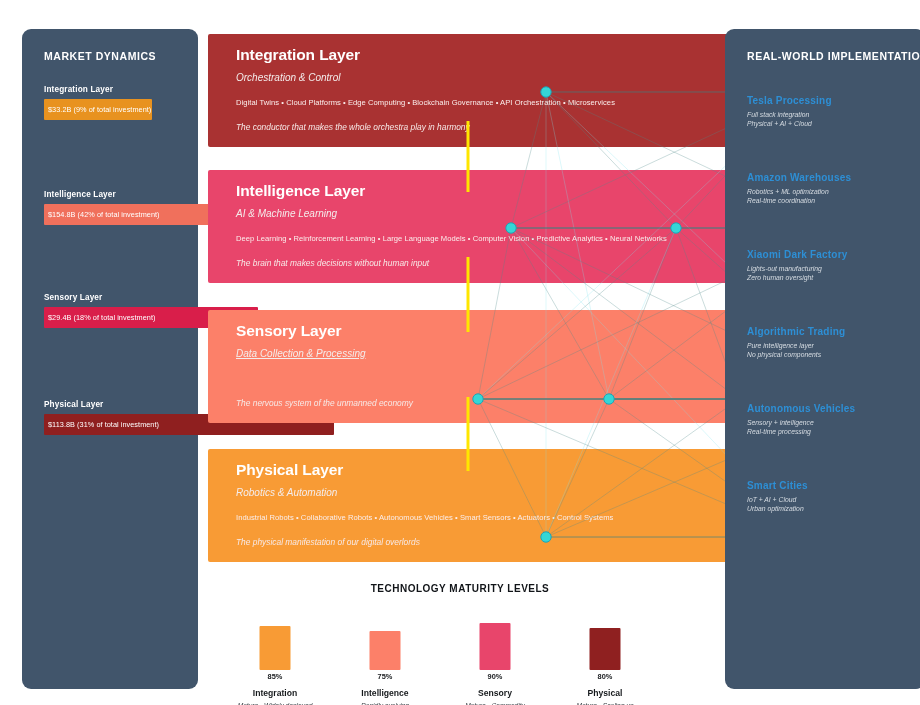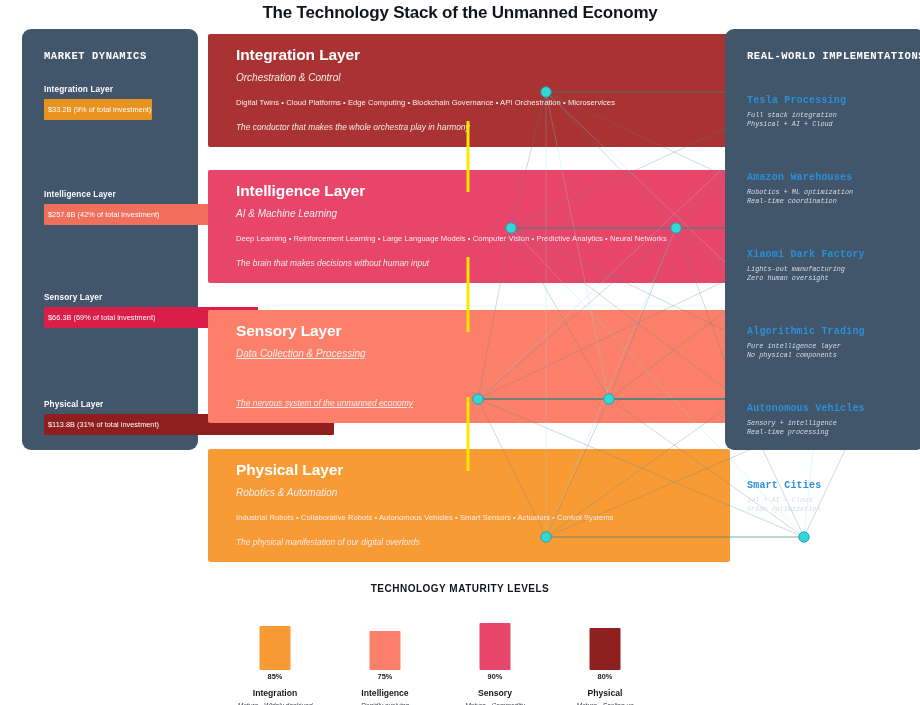--- a/index.html
+++ b/index.html
@@ -19,22 +19,22 @@
     letter-spacing: -0.2px;
   }
   .subtitle {
     position: absolute; left: 0; top: 22px; width: 920px;
     text-align: center;
     font-size: 10.5px; font-style: italic; color: #6e7780;
   }
 
   
   .side-panel {
-    position: absolute; top: 29px; height: 421px;
-    background: #41556b; border-radius: 9px; font-family: Liberation Mono, monospace;
+    position: absolute; top: 29px; height: 660px;
+    background: #41556b; border-radius: 9px;
   }
   #left-panel  { left: 22px;  width: 176px; }
   #right-panel { left: 725px; width: 200px; }
 
   .panel-heading {
     position: absolute; top: 21px; left: 22px;
     font-size: 10.5px; font-weight: bold; color: #ffffff;
     letter-spacing: 0.55px; white-space: nowrap;
   }
   .md-label {
@@ -117,56 +117,55 @@
   .mat-note {
     font-size: 6.6px; font-style: italic; color: #3a3f45;
     margin-top: 4px;
   }
 </style>
 </head>
 <body>
 
 <div id="stage">
 
-  <div class="title">The Technology Stack of the Unmanned Economy</div>
 
   <div class="side-panel" id="left-panel">
     <div class="panel-heading">MARKET DYNAMICS</div>
   </div>
 
   <div id="market-bars">
       <div class="md-label" style="left: 44px; top: 85px;">Integration Layer</div>
       <div class="md-bar" style="left: 44px; top: 99px; width: 108px; background: rgb(232, 146, 31);"></div>
       <div class="md-bar-text" style="left: 48px; top: 105px;">$33.2B (9% of total investment)</div>
       <div class="md-label" style="left: 44px; top: 190px;">Intelligence Layer</div>
       <div class="md-bar" style="left: 44px; top: 204px; width: 360px; background: rgb(240, 112, 92);"></div>
-      <div class="md-bar-text" style="left: 48px; top: 210px;">$257.8B (42% of total investment)</div>
+      <div class="md-bar-text" style="left: 48px; top: 210px;">$154.8B (42% of total investment)</div>
       <div class="md-label" style="left: 44px; top: 293px;">Sensory Layer</div>
       <div class="md-bar" style="left: 44px; top: 307px; width: 214px; background: rgb(217, 30, 74);"></div>
-      <div class="md-bar-text" style="left: 48px; top: 313px;">$66.3B (69% of total investment)</div>
+      <div class="md-bar-text" style="left: 48px; top: 313px;">$29.4B (18% of total investment)</div>
       <div class="md-label" style="left: 44px; top: 400px;">Physical Layer</div>
       <div class="md-bar" style="left: 44px; top: 414px; width: 290px; background: rgb(143, 31, 31);"></div>
       <div class="md-bar-text" style="left: 48px; top: 420px;">$113.8B (31% of total investment)</div>
     </div>
 
   <div id="layer-area">
       <div class="layer" style="top: 5px; height: 113px; background: rgb(169, 50, 50);"></div>
       <div class="layer-title" style="top: 17px;">Integration Layer</div>
       <div class="layer-sub" style="top: 43px;">Orchestration &amp; Control</div>
       <div class="layer-techs" style="top: 69px;">Digital Twins • Cloud Platforms • Edge Computing • Blockchain Governance • API Orchestration • Microservices</div>
       <div class="layer-quote" style="top: 93px;">The conductor that makes the whole orchestra play in harmony</div>
       <div class="layer" style="top: 141px; height: 113px; background: rgb(232, 69, 107);"></div>
       <div class="layer-title" style="top: 153px;">Intelligence Layer</div>
       <div class="layer-sub" style="top: 179px;">AI &amp; Machine Learning</div>
       <div class="layer-techs" style="top: 205px;">Deep Learning • Reinforcement Learning • Large Language Models • Computer Vision • Predictive Analytics • Neural Networks</div>
       <div class="layer-quote" style="top: 229px;">The brain that makes decisions without human input</div>
       <div class="layer" style="top: 281px; height: 113px; background: rgb(252, 128, 105);"></div>
       <div class="layer-title" style="top: 293px;">Sensory Layer</div>
       <div class="layer-sub" style="top: 319px; text-decoration: underline;">Data Collection &amp; Processing</div>
-      <div class="layer-quote" style="top: 369px; text-decoration: underline;">The nervous system of the unmanned economy</div>
+      <div class="layer-quote" style="top: 369px;">The nervous system of the unmanned economy</div>
       <div class="layer" style="top: 420px; height: 113px; background: rgb(248, 155, 53);"></div>
       <div class="layer-title" style="top: 432px;">Physical Layer</div>
       <div class="layer-sub" style="top: 458px;">Robotics &amp; Automation</div>
       <div class="layer-techs" style="top: 484px;">Industrial Robots • Collaborative Robots • Autonomous Vehicles • Smart Sensors • Actuators • Control Systems</div>
       <div class="layer-quote" style="top: 508px;">The physical manifestation of our digital overlords</div>
     </div>
 
   <svg id="network">
       <line x1="546" y1="92" x2="804" y2="92" stroke="#3f7f7f" stroke-width="0.9" opacity="0.75"></line>
       <line x1="546" y1="92" x2="511" y2="228" stroke="#4f8a8a" stroke-width="0.55" opacity="0.55"></line>

